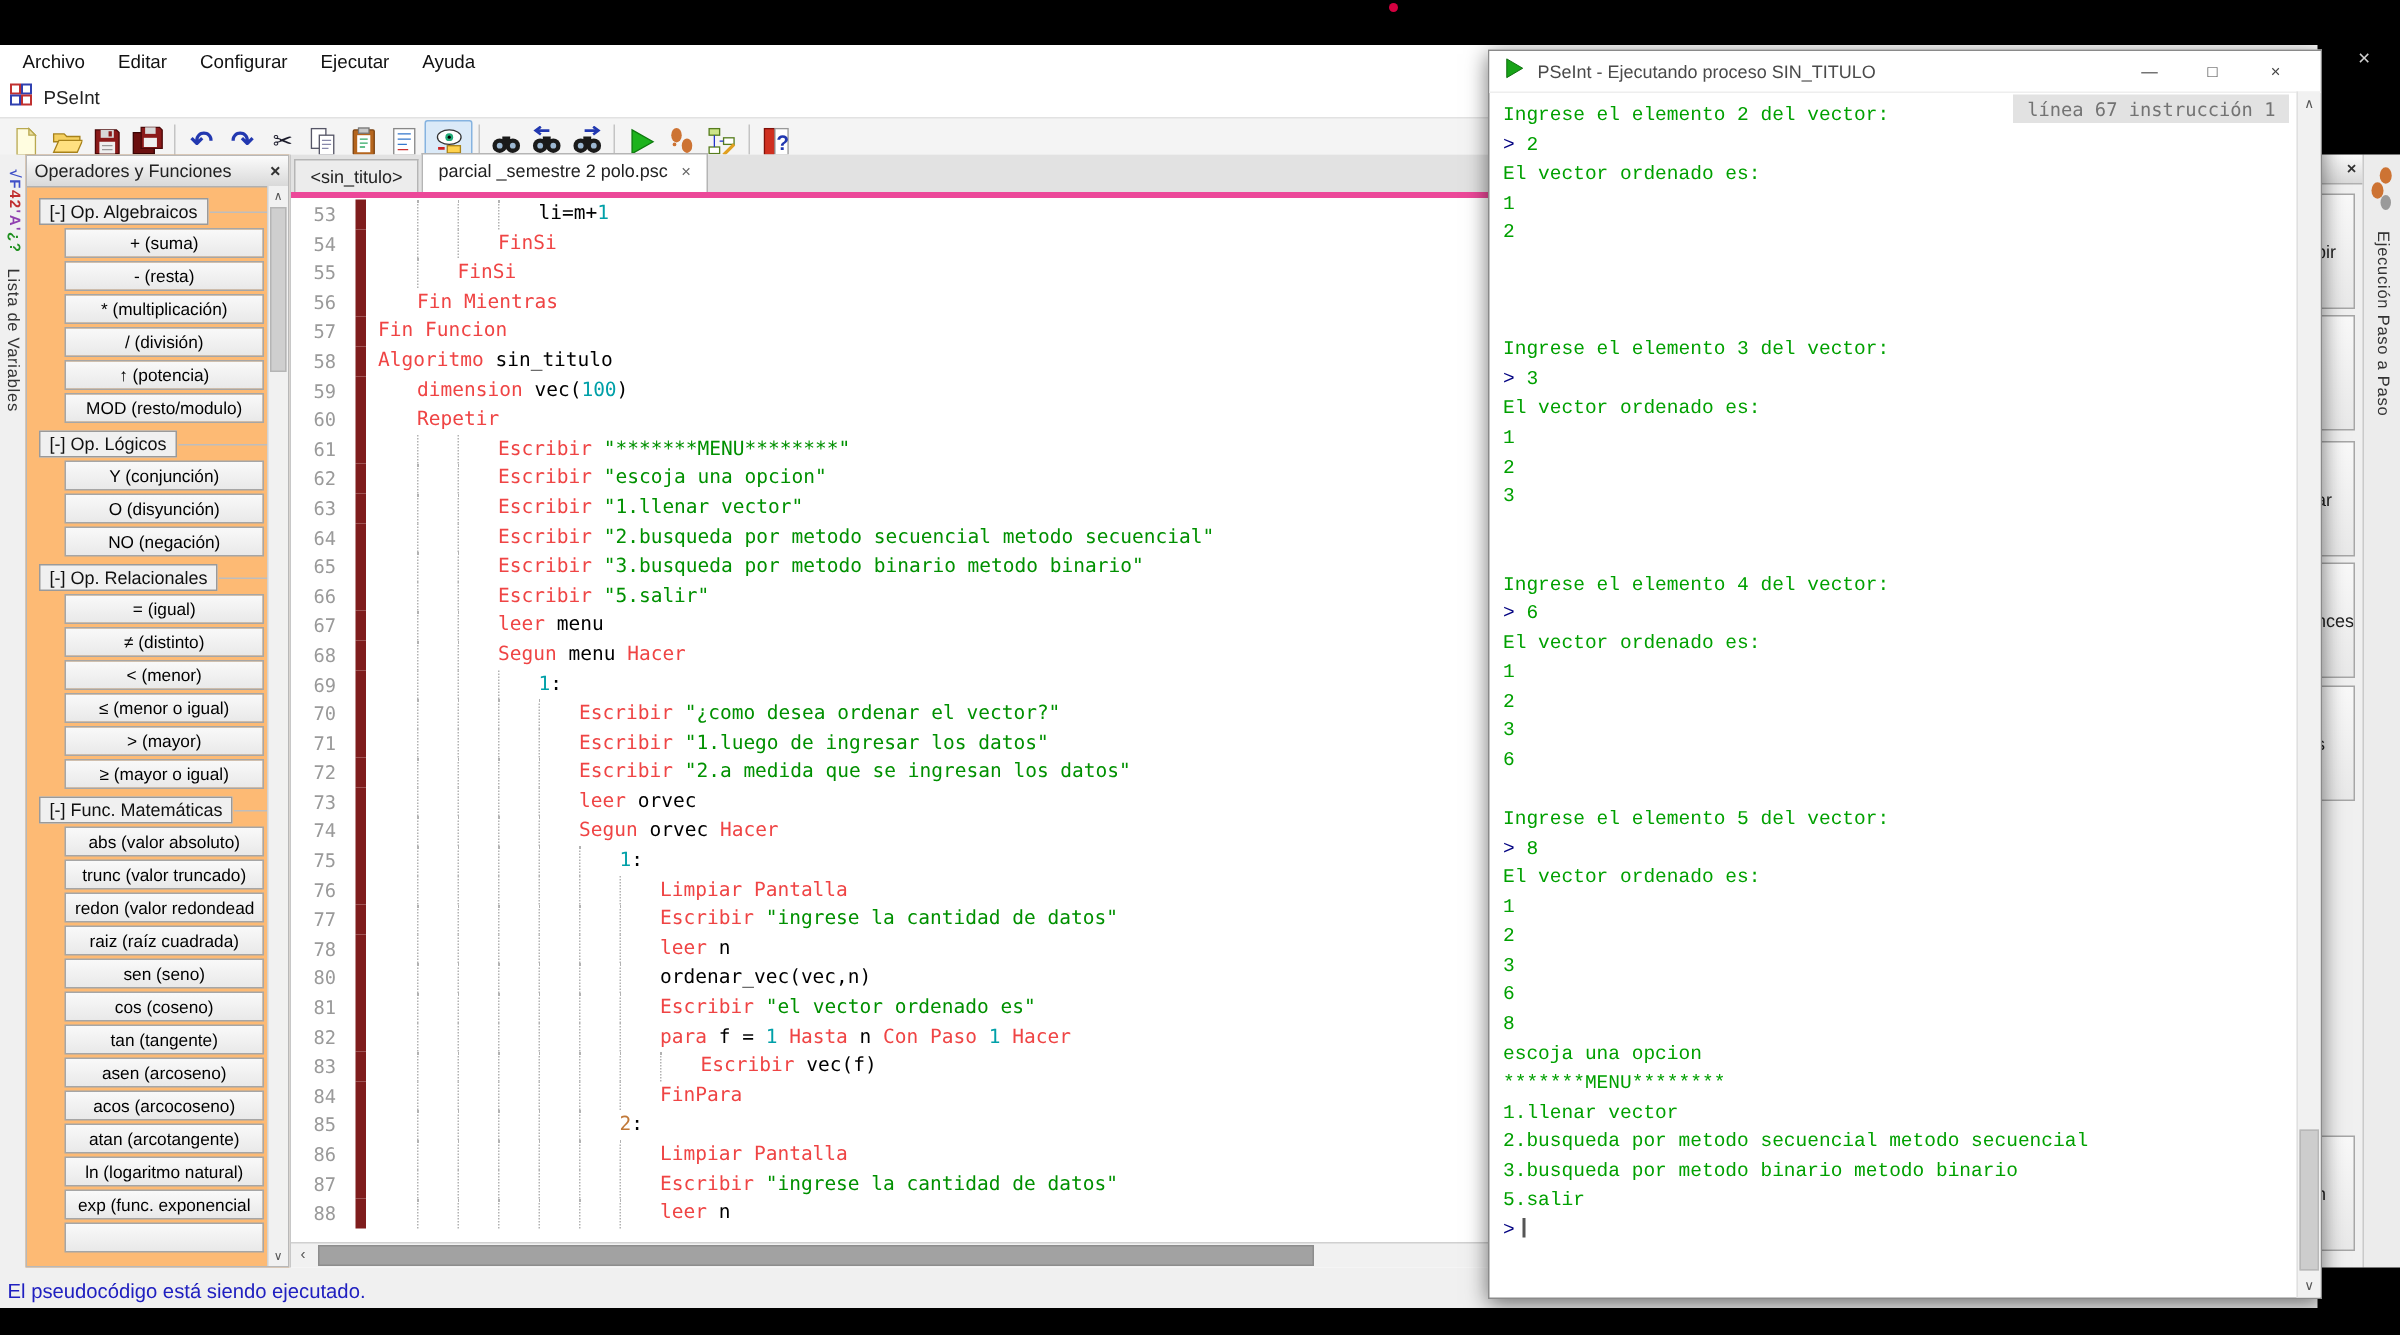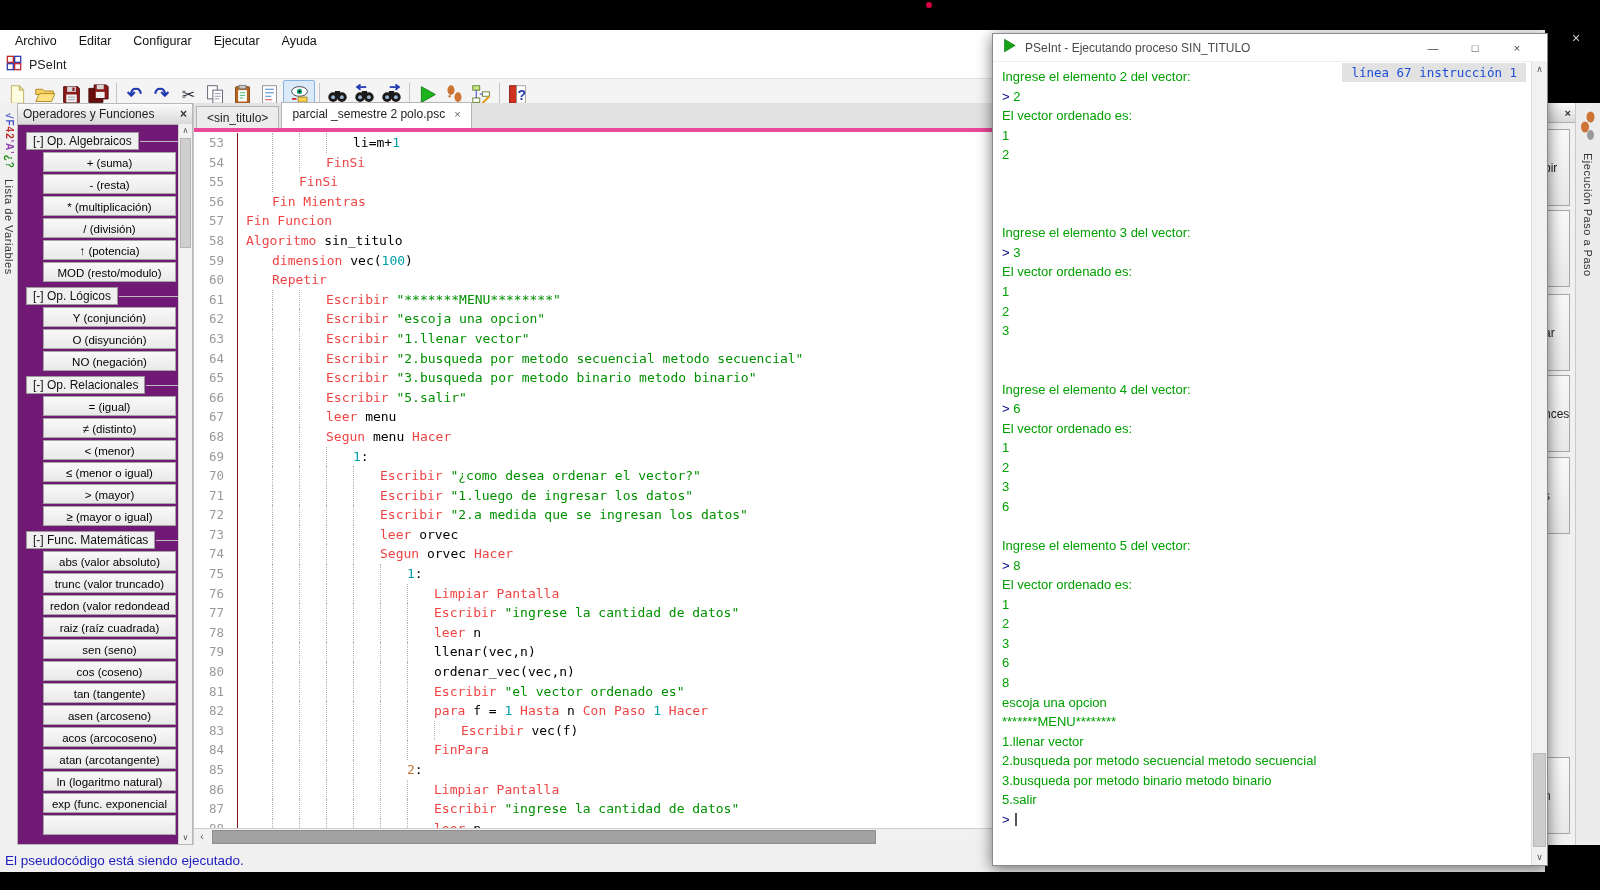--- a/index.html
+++ b/index.html
@@ -21,21 +21,21 @@
   .tool-active{border:1px solid #86b3e0;background:#dbeaf8;border-radius:2px;width:30px;}
   .tsep{width:1px;height:22px;background:#c4c4c4;margin:0 4px;}
 
   
   #leftstrip{position:absolute;left:0;top:73px;width:17px;bottom:27px;background:#f0f0f0;
              writing-mode:vertical-rl;display:flex;align-items:center;padding-top:10px;box-sizing:border-box;}
   #leftstrip .g{font-size:10px;font-weight:bold;letter-spacing:1px;}
   #left-tab-label{margin-top:10px;font-size:11px;color:#333;letter-spacing:.5px;}
 
   
-  #sidebar{position:absolute;left:17px;top:73px;width:176px;bottom:27px;background:#701a75;border:1px solid #b8b8b8;box-sizing:border-box;}
+  #sidebar{position:absolute;left:17px;top:73px;width:176px;bottom:27px;background:#fdba74;border:1px solid #b8b8b8;box-sizing:border-box;}
   #sb-head{height:20px;background:linear-gradient(#fbfbfb,#d9d9d9);border-bottom:1px solid #b0b0b0;
            display:flex;align-items:center;font-size:12px;color:#222;padding:0 5px;}
   #sb-head .x{margin-left:auto;font-size:12px;color:#333;font-weight:bold;}
   #sb-content{position:absolute;top:20px;left:0;right:13px;bottom:0;overflow:hidden;padding-top:3px;}
   .sec-head{display:flex;align-items:center;margin:5px 0 2px 8px;}
   .sec-box{border:1px solid #9a9a9a;background:#f0f0f0;padding:1px 6px;font-size:12px;color:#111;white-space:nowrap;}
   .sec-line{flex:1;border-top:1px solid #bdbdbd;margin:0 1px;}
   .op-btn{display:block;margin:2px 2px 2px 25px;width:133px;height:20px;line-height:19px;box-sizing:border-box;
           border:1px solid #a6a6a6;background:linear-gradient(#f9f9f9,#e9e9e9);font-size:11.5px;color:#000;
           text-align:center;white-space:nowrap;overflow:hidden;}
@@ -46,21 +46,21 @@
 
   
   #editor{position:absolute;left:193px;top:73px;right:25px;bottom:27px;background:#fff;border-left:1px solid #c8c8c8;}
   #tabsrow{height:25px;background:#e2e2e2;border-bottom:4px solid #ec4899;display:flex;align-items:flex-end;padding-left:2px;}
   .tab{font-size:12px;color:#222;padding:4px 10px 3px 10px;border:1px solid #b5b5b5;border-bottom:none;background:#ececec;margin-right:2px;}
   .tab.active{background:#fff;height:18px;}
   .tab .x{color:#666;margin-left:9px;font-size:11px;}
   #code{position:absolute;top:25px;left:0;right:0;bottom:16px;overflow:hidden;padding-top:5px;
         font-family:"DejaVu Sans Mono",monospace;font-size:13px;line-height:19.6px;}
   .cl{display:flex;height:19.6px;white-space:pre;}
-  .ln{width:30px;flex-shrink:0;text-align:right;color:#9a9a9a;font-size:12.5px;padding-right:13px;border-right:1px solid #7f1d1d;margin-right:8px;}
+  .ln{width:30px;flex-shrink:0;text-align:right;color:#9a9a9a;font-size:12.5px;padding-right:13px;border-right:7px solid #7f1d1d;margin-right:8px;}
   .ig{display:inline-block;width:26px;height:19.6px;border-left:1px dotted #b2b2b2;flex-shrink:0;}
   .ig.f{border-left:none;}
   .tk-kw{color:#ef4444;font-weight:normal;}
   .tk-str{color:#009000;}
   .tk-num{color:#00a0a8;}
   .tk-num2{color:#c07838;}
   .tk-pl{color:#000;}
   #hscroll{position:absolute;left:0;right:0;bottom:0;height:16px;background:#f1f1f1;border-top:1px solid #d0d0d0;}
   #harrow{position:absolute;left:0;top:0;width:16px;height:15px;display:flex;align-items:center;justify-content:center;font-size:10px;color:#555;}
   #hthumb{position:absolute;left:18px;top:1px;bottom:1px;width:662px;background:#a2a2a2;border:1px solid #8d8d8d;}
@@ -89,27 +89,27 @@
 
   
   #console{position:absolute;left:992px;top:33px;width:556px;height:833px;background:#fff;
            border:1px solid #8a8a8a;box-shadow:0 3px 14px rgba(0,0,0,.55);box-sizing:border-box;}
   #con-title{height:27px;background:#fff;border-bottom:1px solid #eee;display:flex;align-items:center;padding:0 9px;}
   #con-title svg{width:15px;height:15px;}
   #con-title-text{font-size:12px;color:#4a4a4a;margin-left:8px;}
   #con-controls{margin-left:auto;display:flex;}
   #con-controls span{width:42px;text-align:center;font-size:11px;color:#444;}
   #con-badge{position:absolute;top:29px;right:21px;background:#e2e2e2;padding:2px 9px;
-             font-family:"DejaVu Sans Mono",monospace;font-size:12.5px;color:#1d4ed8;margin-left:31px;}
+             font-family:"DejaVu Sans Mono",monospace;font-size:12.5px;color:#737373;margin-left:31px;}
   #con-scroll{position:absolute;right:0;top:27px;bottom:0;width:15px;background:#f1f1f1;border-left:1px solid #e0e0e0;}
   #con-scroll .sarrow{height:16px;font-size:9px;}
   #con-thumb{position:absolute;left:1px;right:1px;bottom:18px;height:92px;background:#cdcdcd;border:1px solid #b8b8b8;}
   #con-down{position:absolute;bottom:0;left:0;right:0;}
   #con-body{position:absolute;top:27px;left:0;right:15px;bottom:0;overflow:hidden;padding:6px 0 0 9px;
-            font-family:Liberation Sans, sans-serif;font-size:13px;line-height:19.55px;color:#00a000;}
+            font-family:Liberation Mono, monospace;font-size:13px;line-height:19.55px;color:#00a000;}
   .con-line{white-space:pre;height:19.55px;}
   .prompt{color:#000080;}
   .caret{display:inline-block;width:2px;height:13px;background:#555;vertical-align:-2px;margin-left:5px;}
 </style>
 </head>
 <body>
 
 <div id="red-dot"></div>
 
 <div id="main">
@@ -356,21 +356,20 @@
         <div class="cl"><span class="ln">69</span><span class="ig f"></span><span class="ig"></span><span class="ig"></span><span class="ig"></span><span class="tk-num">1</span><span class="tk-pl">:</span></div>
         <div class="cl"><span class="ln">70</span><span class="ig f"></span><span class="ig"></span><span class="ig"></span><span class="ig"></span><span class="ig"></span><span class="tk-kw">Escribir</span><span class="tk-pl"> </span><span class="tk-str">"¿como desea ordenar el vector?"</span></div>
         <div class="cl"><span class="ln">71</span><span class="ig f"></span><span class="ig"></span><span class="ig"></span><span class="ig"></span><span class="ig"></span><span class="tk-kw">Escribir</span><span class="tk-pl"> </span><span class="tk-str">"1.luego de ingresar los datos"</span></div>
         <div class="cl"><span class="ln">72</span><span class="ig f"></span><span class="ig"></span><span class="ig"></span><span class="ig"></span><span class="ig"></span><span class="tk-kw">Escribir</span><span class="tk-pl"> </span><span class="tk-str">"2.a medida que se ingresan los datos"</span></div>
         <div class="cl"><span class="ln">73</span><span class="ig f"></span><span class="ig"></span><span class="ig"></span><span class="ig"></span><span class="ig"></span><span class="tk-kw">leer</span><span class="tk-pl"> orvec</span></div>
         <div class="cl"><span class="ln">74</span><span class="ig f"></span><span class="ig"></span><span class="ig"></span><span class="ig"></span><span class="ig"></span><span class="tk-kw">Segun</span><span class="tk-pl"> orvec </span><span class="tk-kw">Hacer</span></div>
         <div class="cl"><span class="ln">75</span><span class="ig f"></span><span class="ig"></span><span class="ig"></span><span class="ig"></span><span class="ig"></span><span class="ig"></span><span class="tk-num">1</span><span class="tk-pl">:</span></div>
         <div class="cl"><span class="ln">76</span><span class="ig f"></span><span class="ig"></span><span class="ig"></span><span class="ig"></span><span class="ig"></span><span class="ig"></span><span class="ig"></span><span class="tk-kw">Limpiar Pantalla</span></div>
         <div class="cl"><span class="ln">77</span><span class="ig f"></span><span class="ig"></span><span class="ig"></span><span class="ig"></span><span class="ig"></span><span class="ig"></span><span class="ig"></span><span class="tk-kw">Escribir</span><span class="tk-pl"> </span><span class="tk-str">"ingrese la cantidad de datos"</span></div>
         <div class="cl"><span class="ln">78</span><span class="ig f"></span><span class="ig"></span><span class="ig"></span><span class="ig"></span><span class="ig"></span><span class="ig"></span><span class="ig"></span><span class="tk-kw">leer</span><span class="tk-pl"> n</span></div>
-        <div class="cl"><span class="ln">79</span><span class="ig f"></span><span class="ig"></span><span class="ig"></span><span class="ig"></span><span class="ig"></span><span class="ig"></span><span class="ig"></span><span class="tk-pl">llenar(vec,n)</span></div>
         <div class="cl"><span class="ln">80</span><span class="ig f"></span><span class="ig"></span><span class="ig"></span><span class="ig"></span><span class="ig"></span><span class="ig"></span><span class="ig"></span><span class="tk-pl">ordenar_vec(vec,n)</span></div>
         <div class="cl"><span class="ln">81</span><span class="ig f"></span><span class="ig"></span><span class="ig"></span><span class="ig"></span><span class="ig"></span><span class="ig"></span><span class="ig"></span><span class="tk-kw">Escribir</span><span class="tk-pl"> </span><span class="tk-str">"el vector ordenado es"</span></div>
         <div class="cl"><span class="ln">82</span><span class="ig f"></span><span class="ig"></span><span class="ig"></span><span class="ig"></span><span class="ig"></span><span class="ig"></span><span class="ig"></span><span class="tk-kw">para</span><span class="tk-pl"> f = </span><span class="tk-num">1</span><span class="tk-pl"> </span><span class="tk-kw">Hasta</span><span class="tk-pl"> n </span><span class="tk-kw">Con Paso</span><span class="tk-pl"> </span><span class="tk-num">1</span><span class="tk-pl"> </span><span class="tk-kw">Hacer</span></div>
         <div class="cl"><span class="ln">83</span><span class="ig f"></span><span class="ig"></span><span class="ig"></span><span class="ig"></span><span class="ig"></span><span class="ig"></span><span class="ig"></span><span class="ig"></span><span class="tk-kw">Escribir</span><span class="tk-pl"> vec(f)</span></div>
         <div class="cl"><span class="ln">84</span><span class="ig f"></span><span class="ig"></span><span class="ig"></span><span class="ig"></span><span class="ig"></span><span class="ig"></span><span class="ig"></span><span class="tk-kw">FinPara</span></div>
         <div class="cl"><span class="ln">85</span><span class="ig f"></span><span class="ig"></span><span class="ig"></span><span class="ig"></span><span class="ig"></span><span class="ig"></span><span class="tk-num2">2</span><span class="tk-pl">:</span></div>
         <div class="cl"><span class="ln">86</span><span class="ig f"></span><span class="ig"></span><span class="ig"></span><span class="ig"></span><span class="ig"></span><span class="ig"></span><span class="ig"></span><span class="tk-kw">Limpiar Pantalla</span></div>
         <div class="cl"><span class="ln">87</span><span class="ig f"></span><span class="ig"></span><span class="ig"></span><span class="ig"></span><span class="ig"></span><span class="ig"></span><span class="ig"></span><span class="tk-kw">Escribir</span><span class="tk-pl"> </span><span class="tk-str">"ingrese la cantidad de datos"</span></div>
         <div class="cl"><span class="ln">88</span><span class="ig f"></span><span class="ig"></span><span class="ig"></span><span class="ig"></span><span class="ig"></span><span class="ig"></span><span class="ig"></span><span class="tk-kw">leer</span><span class="tk-pl"> n</span></div>
       </div>

